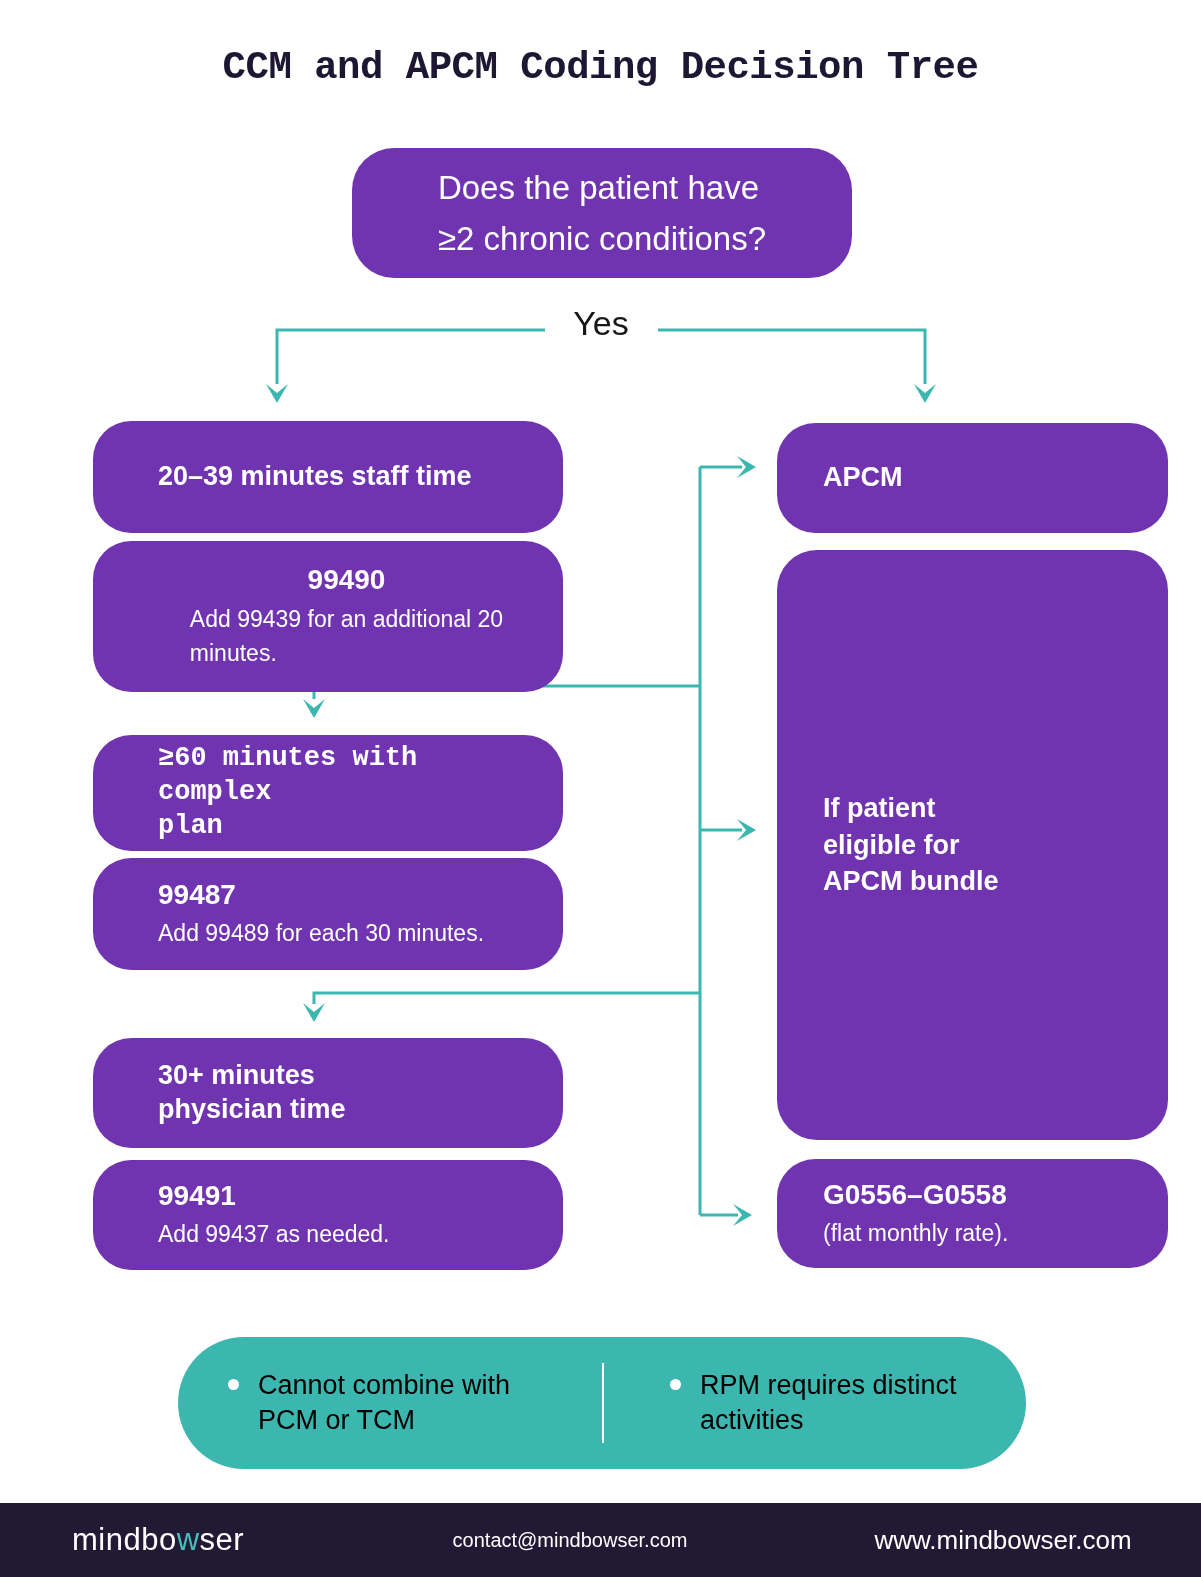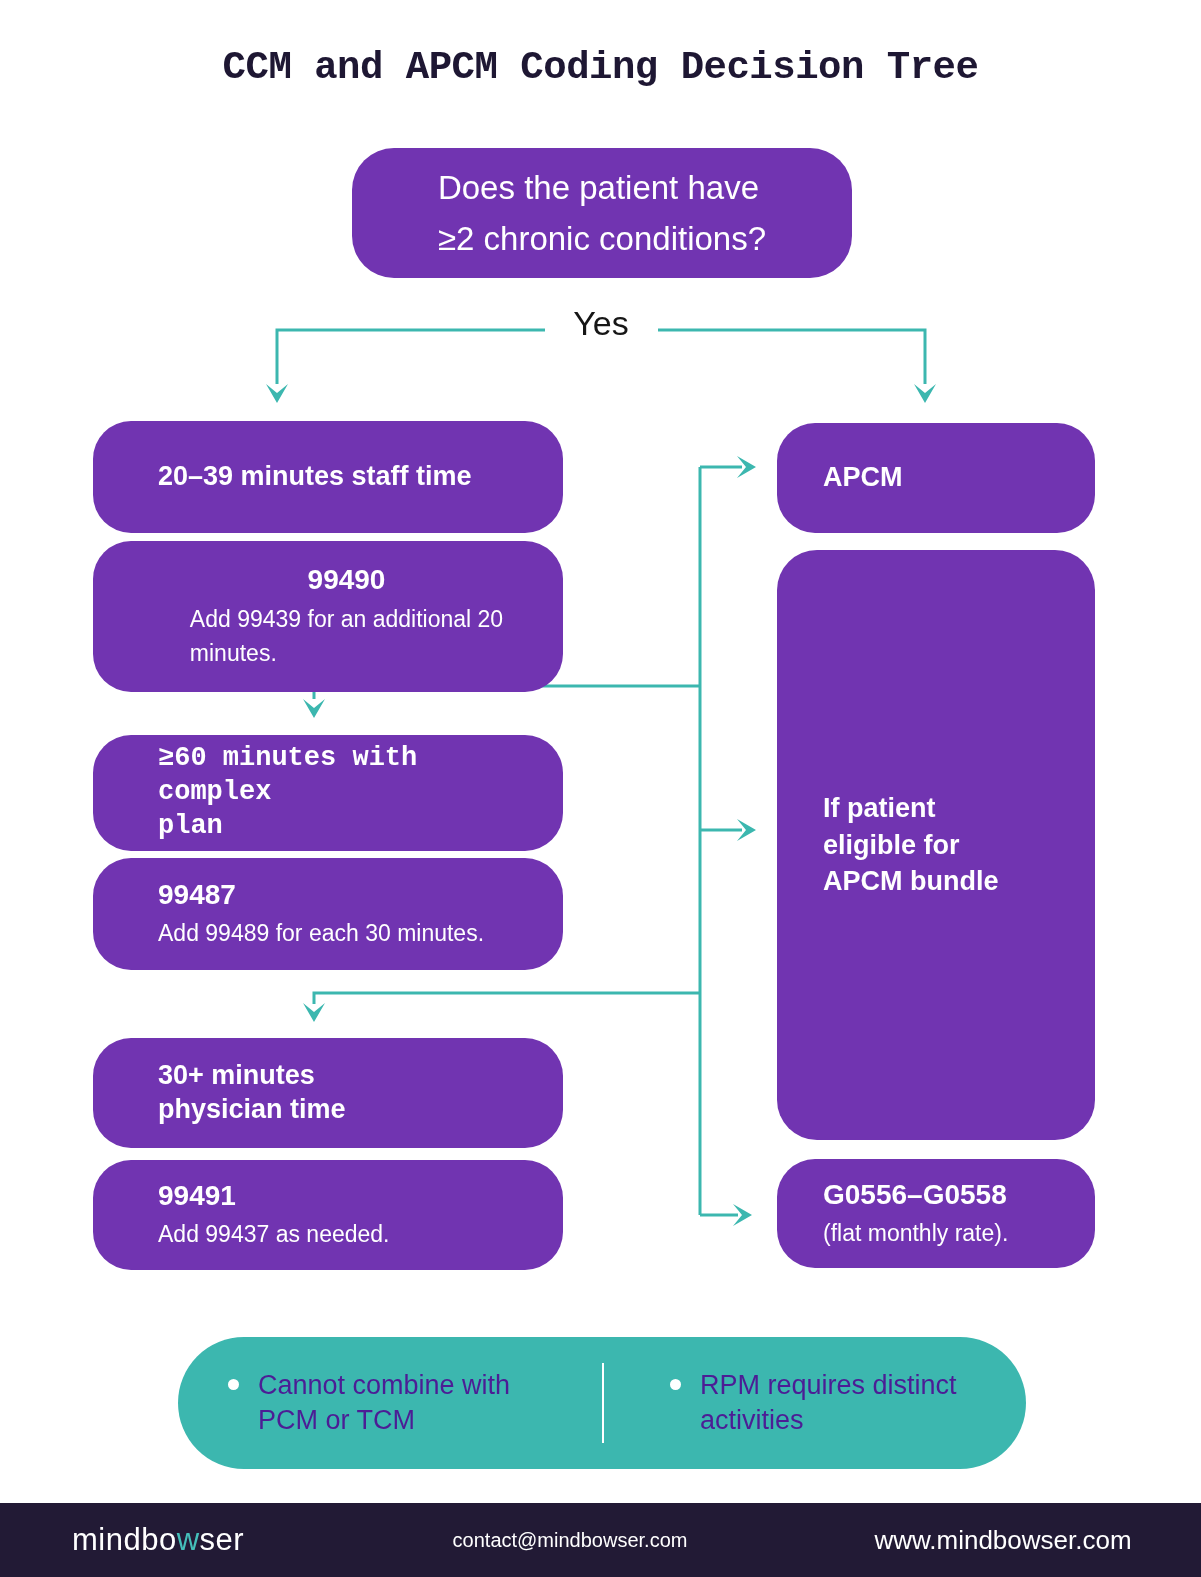--- a/index.html
+++ b/index.html
@@ -85,38 +85,38 @@
   }
   .branch-label{
     position:absolute;
     left:601px; top:304px;
     transform:translateX(-50%);
     font-size:34px;
     font-weight:400;
     color:#161616;
   }
   .col-left{ left:93px; width:470px; padding-left:65px; padding-right:28px;}
-  .col-right{ left:777px; width:318px; padding-left:46px; padding-right:24px;}
+  .col-right{ left:777px; width:391px; padding-left:46px; padding-right:24px;}
   .b1{ top:421px; height:112px;}
   .b2{ top:541px; height:151px;align-items:center;}
   .b3{ top:735px; height:116px;font-family:Liberation Mono, monospace;}
   .b4{ top:858px; height:112px;}
   .b5{ top:1038px; height:110px;}
   .b6{ top:1160px; height:110px;}
   .r1{ top:423px; height:110px;}
   .r2{ top:550px; height:590px; border-radius:40px;}
   .r2 .title-lines{ line-height:1.35; }
   .r3{ top:1159px; height:109px;}
   .note-box{
     position:absolute;
     left:178px; top:1337px;
     width:848px; height:132px;
     background:var(--teal);
     border-radius:66px;
-    color:#4c1d95;
+    color:#000000;
     display:flex;
     align-items:center;
   }
   .note-item{
     display:flex;
     align-items:flex-start;
     width:50%;
   }
   .note-item.first{ padding-left:50px; }
   .note-item.second{ padding-left:68px; }

